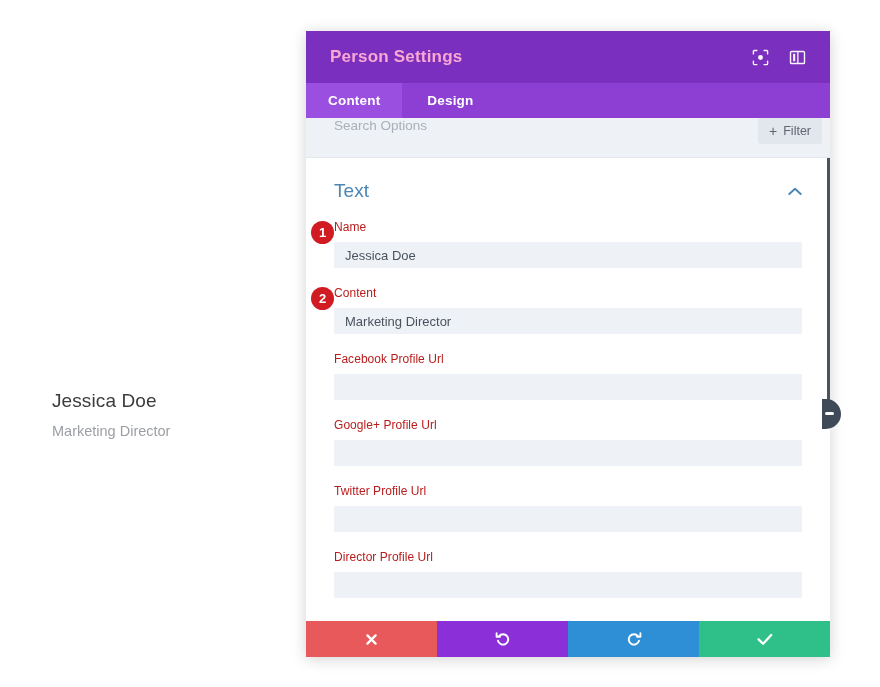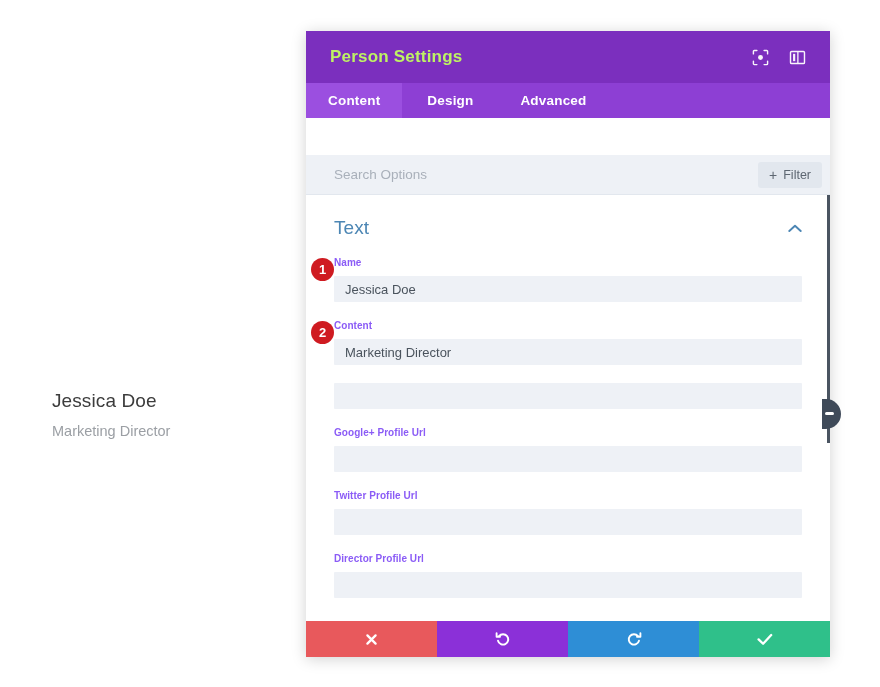--- a/index.html
+++ b/index.html
@@ -44,21 +44,21 @@
 
   
   .modal-header {
     height: 52px;
     background: #7b2fbe;
     display: flex; align-items: center;
     padding: 0 24px;
     flex: none;
   }
   .modal-title {
-    color: #bef264;
+    color: #f9a8d4;
     font-size: 17px;
     font-weight: bold;
     letter-spacing: 0.2px;
     flex: 1;
   }
   .header-icons { display: flex; align-items: center; gap: 20px; }
   .hicon { width: 17px; height: 17px; display: block; opacity: 0.95; cursor: pointer; }
 
   
   .tabs {
@@ -76,26 +76,25 @@
     letter-spacing: 0.2px;
     cursor: pointer;
     min-width: 96px;
   }
   .tab.active { background: #9b4fe0; }
 
   
   .search-row {
     height: 40px;
     background: #eef1f6;
-    display: flex; align-items: center;
+    display: flex; align-items: flex-start;
     padding: 0 8px 0 28px;
     flex: none;
     border-bottom: 1px solid #e2e7ee;
     position: relative;
-    margin-top: 37px;
   }
   .search-input {
     flex: 1;
     border: none; outline: none; background: transparent;
     font-family: "Liberation Sans", sans-serif;
     font-size: 13.5px;
     color: #5a626c;
   }
   .search-input::placeholder { color: #a9b0ba; }
   .filter-btn {
@@ -128,23 +127,23 @@
     font-size: 19px;
     color: #4c86b4;
     font-weight: 400;
     flex: 1;
     letter-spacing: 0.1px;
   }
   .chevron { width: 14px; height: 9px; display: block; cursor: pointer; }
 
   .field { position: relative; margin-bottom: 18px; }
   .field-label {
-    font-size: 10px;
-    font-weight: bold;
-    color: #8b5cf6;
+    font-size: 12px;
+    font-weight: normal;
+    color: #b91c1c;
     margin-bottom: 8px;
     letter-spacing: 0.05px;
   }
   .field-input {
     width: 100%;
     height: 26px;
     background: #eef1f6;
     border: none; outline: none;
     border-radius: 1px;
     font-family: "Liberation Sans", sans-serif;
@@ -253,21 +252,20 @@
             <rect x="4.3" y="5.1" width="2.3" height="7.8" fill="#ffffff"></rect>
             <line x1="9.4" y1="2.6" x2="9.4" y2="15.4" stroke="#ffffff" stroke-width="1.4"></line>
           </svg>
         </span>
       </div>
     </div>
 
     <div class="tabs">
       <div class="tab active">Content</div>
       <div class="tab">Design</div>
-      <div class="tab">Advanced</div>
     </div>
 
     <div class="search-row">
       <input class="search-input" type="text" placeholder="Search Options" style="">
       <button class="filter-btn">
         <span class="filter-plus">+</span>
         <span>Filter</span>
       </button>
     </div>
 
@@ -288,20 +286,21 @@
         <input class="field-input badged" type="text" value="Jessica Doe" style="">
       </div>
 
       <div class="field">
         <div class="badge badge-position">2</div>
         <div class="field-label">Content</div>
         <input class="field-input badged" type="text" value="Marketing Director" style="">
       </div>
 
       <div class="field">
+        <div class="field-label">Facebook Profile Url</div>
         <input class="field-input" type="text" value="" style="">
       </div>
 
       <div class="field">
         <div class="field-label">Google+ Profile Url</div>
         <input class="field-input" type="text" value="" style="">
       </div>
 
       <div class="field">
         <div class="field-label">Twitter Profile Url</div>

